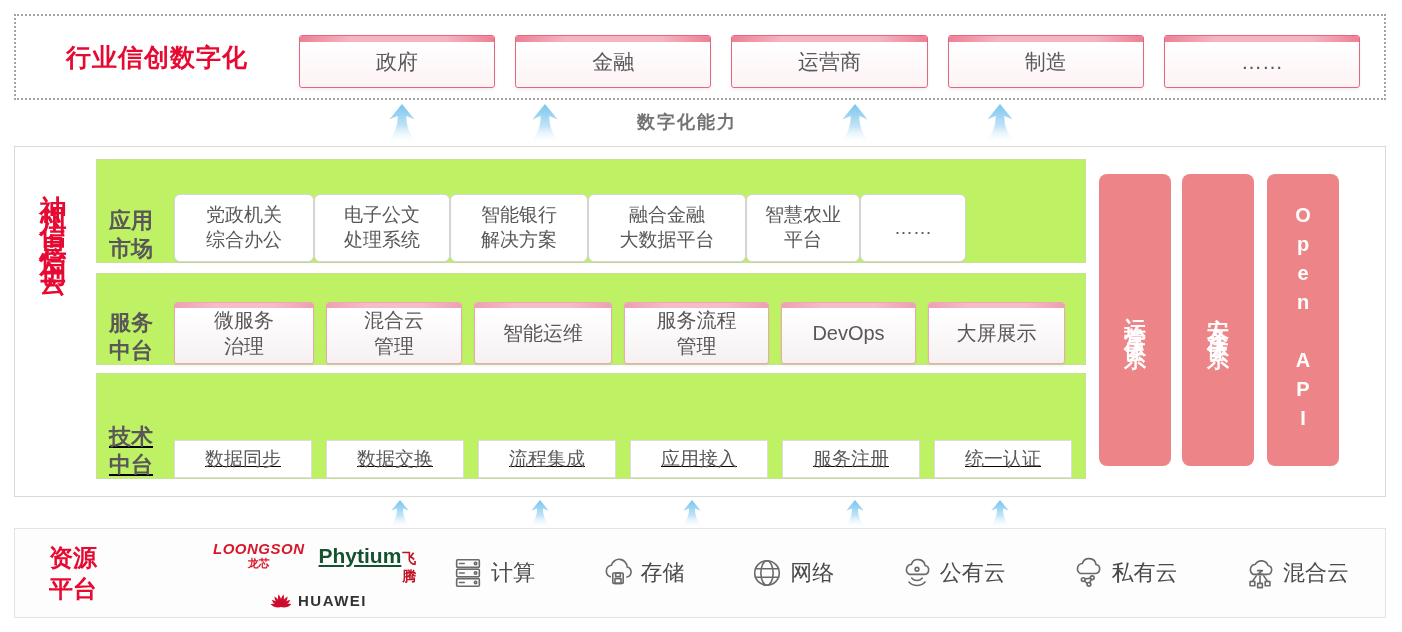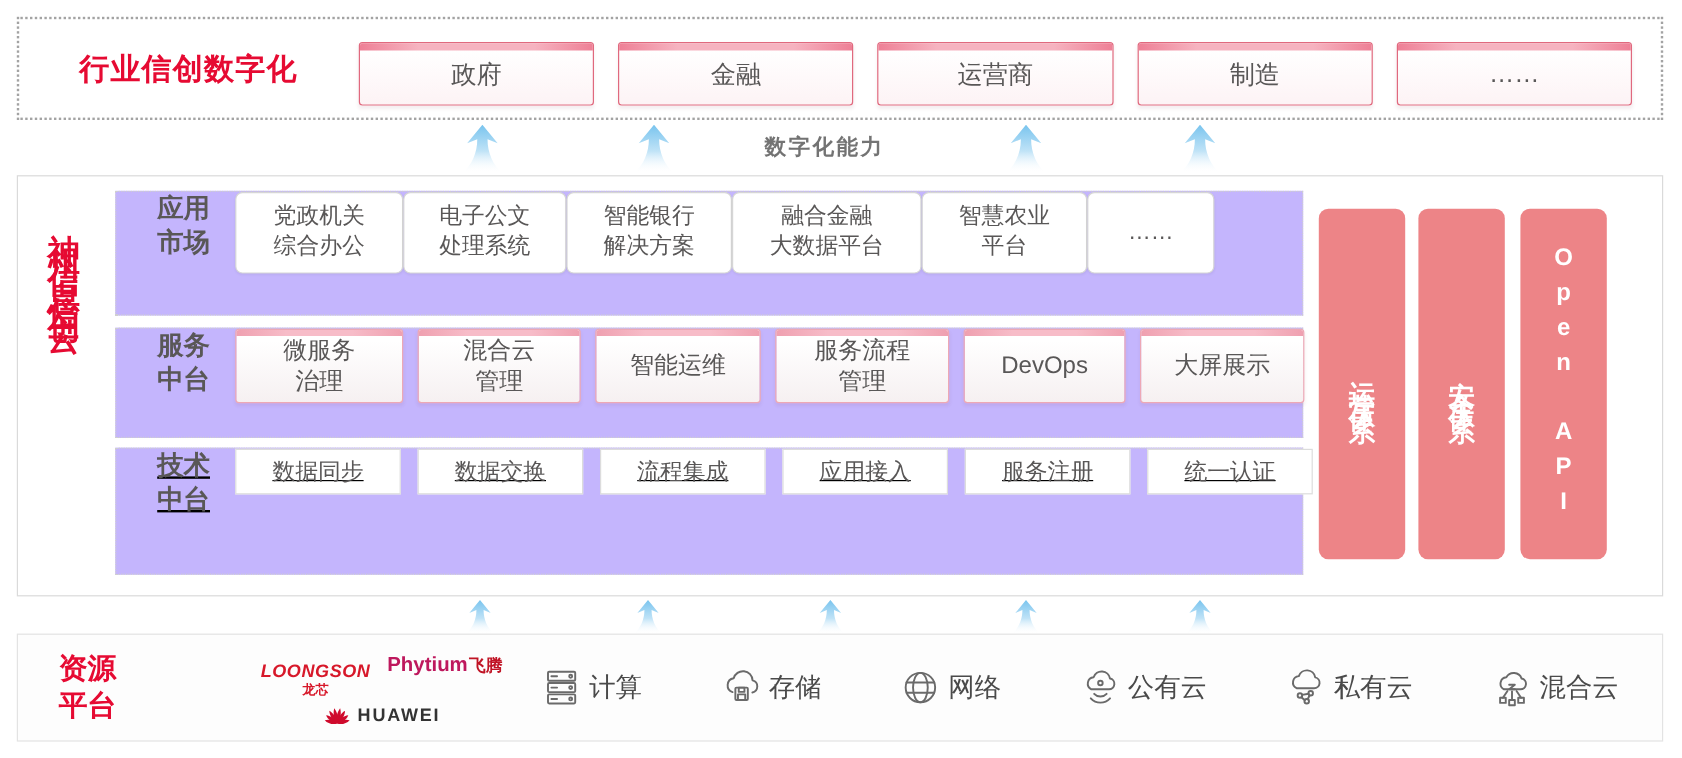--- a/index.html
+++ b/index.html
@@ -24,36 +24,36 @@
   .arrow { position:absolute; }
   .capability-label { position:absolute; left:637px; top:110px; font-size:18px; font-weight:bold;
                       color:#737373; letter-spacing:2px; white-space:nowrap; }
 
   
   .main-box { position:absolute; left:14px; top:146px; width:1372px; height:351px;
               background:#fff; border:1px solid #dadada; }
   .platform-title { position:absolute; left:24px; top:26px; color:#e60a32; font-weight:bold;
                     font-size:27px; writing-mode:vertical-rl; text-orientation:upright;
                     letter-spacing:13px; line-height:1; }
-  .row { position:absolute; left:81px; width:990px; background:#c4b5fd; border:1px dotted #cfcfcf;
-         display:flex; align-items:flex-start; padding:0 10px 0 34px; }
+  .row { position:absolute; left:81px; width:990px; background:#bef264; border:1px dotted #cfcfcf;
+         display:flex; align-items:flex-end; padding:0 10px 0 12px; }
   .row1 { top:12px;  height:104px; }
   .row2 { top:126px; height:92px;  }
   .row3 { top:226px; height:106px;text-decoration:underline; }
   .row-label { width:54px; flex:none; margin-right:11px; font-size:22px; font-weight:bold;
                color:#595757; white-space:pre-line; line-height:1.25; }
   .row-items { flex:1; display:flex; gap:0; align-items:center; }
 
   .app-box { height:68px; flex:none; border:1px solid #d6d6d6; border-radius:6px; background:#fff;
              display:flex; align-items:center; justify-content:center; text-align:center;
              font-size:19px; color:#595757; box-shadow:0 1px 2px rgba(0,0,0,.05); }
   .app-box span, .svc-box span { white-space:pre-line; line-height:1.3; }
   .row1 .app-box:nth-child(1){width:140px} .row1 .app-box:nth-child(2){width:136px}
   .row1 .app-box:nth-child(3){width:138px} .row1 .app-box:nth-child(4){width:158px}
-  .row1 .app-box:nth-child(5){width:138px} .row1 .app-box:nth-child(6){width:106px}
+  .row1 .app-box:nth-child(5){width:114px} .row1 .app-box:nth-child(6){width:106px}
 
   .row2 .row-items { gap:12px; }
   .svc-box { height:62px; flex:none; position:relative; border:1px solid #eda8b5; border-radius:3px;
              background:linear-gradient(180deg,#ffffff 15%,#f6f0f1 100%);
              display:flex; align-items:center; justify-content:center; text-align:center;
              font-size:20px; color:#595757; box-shadow:0 2px 3px rgba(120,40,60,.08); }
   .svc-box::before { content:""; position:absolute; top:0; left:0; right:0; height:5px;
              background:linear-gradient(90deg,#efa0b0,#f7bcc8 30%,#f7bcc8 70%,#efa0b0);
              border-radius:2px 2px 0 0; }
   .row2 .svc-box:nth-child(1){width:140px} .row2 .svc-box:nth-child(2){width:136px}
@@ -73,24 +73,24 @@
   .pillar-1 { left:1084px; } .pillar-2 { left:1167px; } .pillar-3 { left:1252px; font-size:20px; letter-spacing:7px; }
 
   
   .bottom-box { position:absolute; left:14px; top:528px; width:1372px; height:90px;
                 background:#fdfdfd; border:1px solid #e3e3e3; }
   .res-title { position:absolute; left:34px; top:50%; transform:translateY(-50%);
                color:#e60a32; font-weight:bold; font-size:24px; white-space:pre-line; line-height:1.3; }
   .vendors { position:absolute; left:198px; top:11px; width:210px; display:flex; flex-direction:column; align-items:center; }
   .vendor-row { display:flex; gap:14px; align-items:flex-start; }
   .loongson { display:flex; flex-direction:column; align-items:center; }
-  .loongson-text { color:#d7182a; font-weight:bold; font-style:italic; font-size:15px; letter-spacing:.5px;margin-top:11px; }
+  .loongson-text { color:#d7182a; font-weight:bold; font-style:italic; font-size:15px; letter-spacing:.5px; }
   .loongson-cn { color:#d7182a; font-weight:bold; font-size:11px; margin-top:-1px; }
   .phytium { display:flex; align-items:baseline; margin-top:4px; }
-  .phytium-text { color:#be185d; font-weight:bold; font-size:17px; }
+  .phytium-text { color:#14532d; font-weight:bold; font-size:21px;text-decoration:underline; }
   .phytium-cn { color:#c01425; font-weight:bold; font-size:14px; margin-left:1px; }
   .huawei { display:flex; align-items:center; gap:5px; margin-top:6px; }
   .huawei-text { color:#333; font-weight:bold; font-size:15px; letter-spacing:1.5px; }
   .res-items { position:absolute; left:436px; right:36px; top:0; bottom:0;
                display:flex; align-items:center; justify-content:space-between; }
   .res-item { display:flex; align-items:center; gap:6px; font-size:22px; color:#4a4a4a; }
   .res-item svg { stroke:#6a6a6a; fill:none; stroke-width:1.7; stroke-linecap:round; stroke-linejoin:round; }
 </style>
 </head>
 <body>

